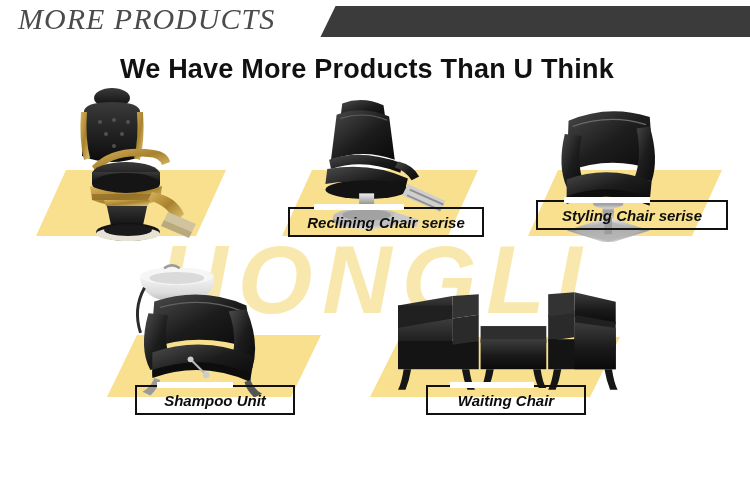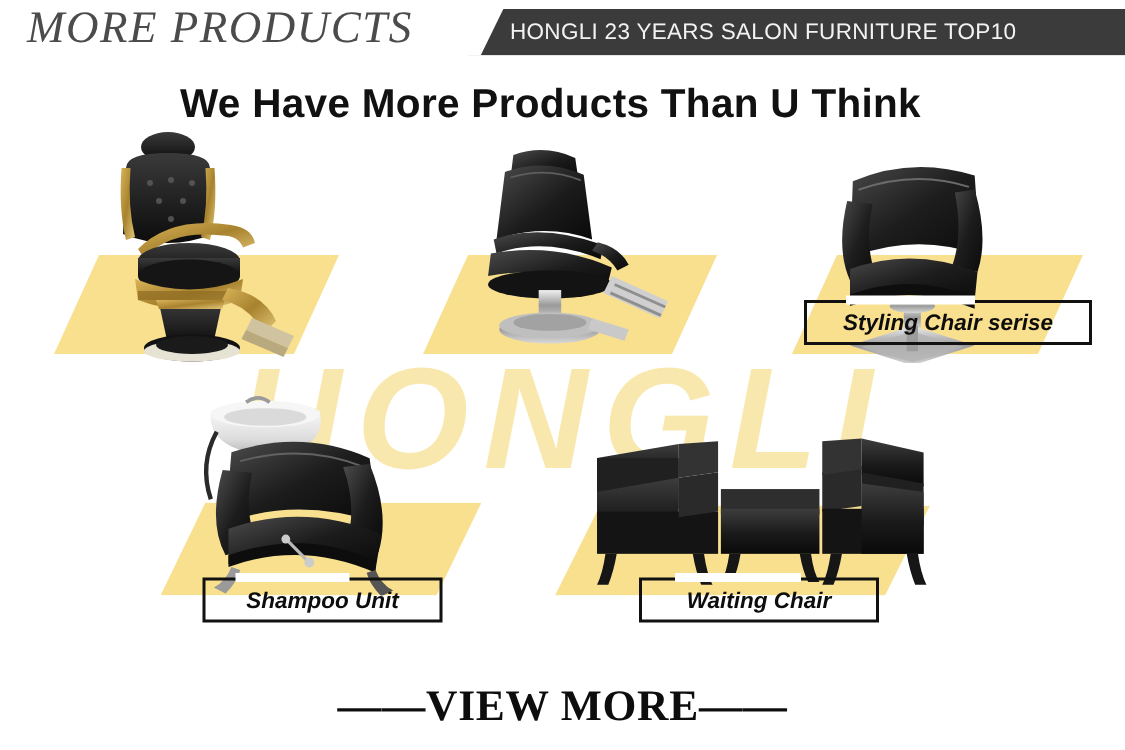--- a/index.html
+++ b/index.html
@@ -181,21 +181,20 @@
 </style>
 </head>
 <body>
 
 <div class="page">
 
   <div class="header">
     <div class="brand-title">MORE PRODUCTS</div>
     <div class="banner"></div>
     <div class="banner-slash"></div>
-    <div class="banner-text">HONGLI 23 YEARS SALON FURNITURE TOP10</div>
   </div>
 
   <div class="headline">We Have More Products Than U Think</div>
 
   <div class="watermark">HONGLI</div>
 
   <div class="grid">
 
     <div class="cell" style="left:30px; top:0px; width:220px; height:180px;">
       <div class="swatch" style="left:6px; top:88px; width:190px; height:66px; clip-path:polygon(30px 0,190px 0,160px 66px,0 66px);"></div>
@@ -285,20 +284,25 @@
 
         <rect x="66" y="106" width="16" height="24" fill="url(#chrome2)"></rect>
 
         <ellipse cx="74" cy="134" rx="36" ry="10" fill="url(#chrome2)"></ellipse>
         <ellipse cx="74" cy="131" rx="36" ry="9" fill="#bfbfbf"></ellipse>
         <ellipse cx="74" cy="129" rx="26" ry="6" fill="#8f8f8f" opacity="0.6"></ellipse>
 
         <path d="M104 126 l26 8 l-3 8 l-26 -8 z" fill="#c9c9c9"></path>
       </svg>
 
+      <div class="label-plate" style="left:10px; top:125px; width:196px; height:30px;">
+        <div class="label-frame"></div>
+        <div class="label-notch" style="left:26px; width:90px;"></div>
+        <div class="label-text">Reclining Chair serise</div>
+      </div>
     </div>
 
     <div class="cell" style="left:520px; top:0px; width:220px; height:180px;">
       <div class="swatch" style="left:8px; top:88px; width:194px; height:66px; clip-path:polygon(30px 0,194px 0,164px 66px,0 66px);"></div>
 
       <svg class="product-img" viewBox="0 0 180 150" style="left:24px; top:14px; width:170px; height:146px;">
         <defs>
           <linearGradient id="blk3" x1="0" y1="0" x2="1" y2="1">
             <stop offset="0%" stop-color="#484848"></stop>
               <stop offset="50%" stop-color="#1d1d1d"></stop>
@@ -425,15 +429,14 @@
 
       <div class="label-plate" style="left:56px; top:128px; width:160px; height:30px;">
         <div class="label-frame"></div>
         <div class="label-notch" style="left:24px; width:84px;"></div>
         <div class="label-text">Waiting Chair</div>
       </div>
     </div>
 
   </div>
 
-  <div class="view-more">——VIEW MORE——</div>
 
 </div>
 
 </body></html>

